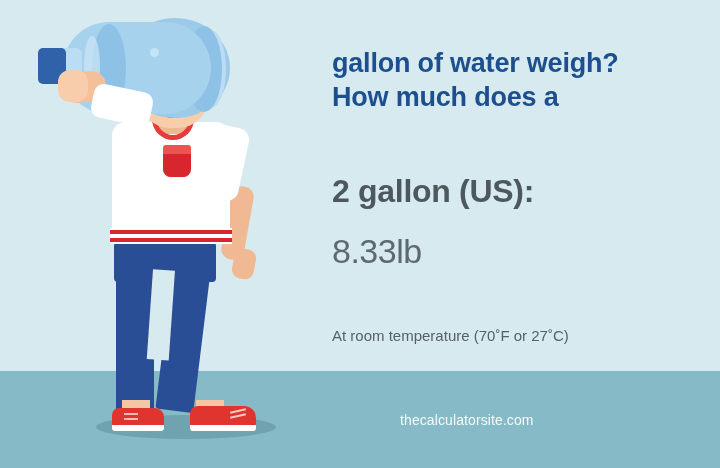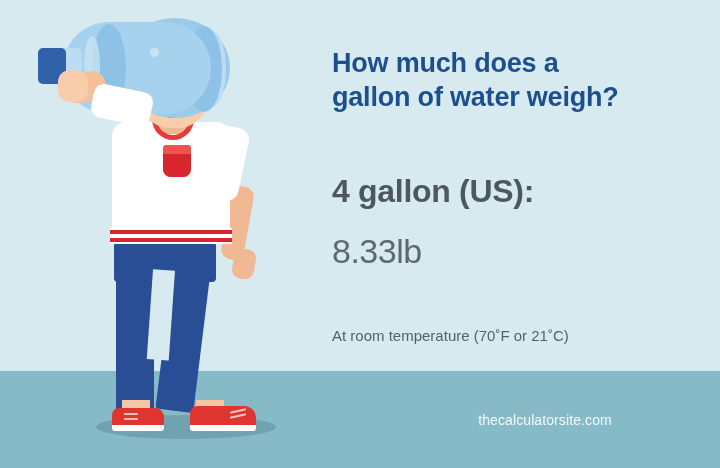--- a/index.html
+++ b/index.html
@@ -29,21 +29,21 @@
     position:absolute;left:332px;top:222px;width:360px;
     font-size:34px;line-height:42px;font-weight:normal;
     color:#5e696d;letter-spacing:-0.5px;margin-top:8px;
   }
   .footnote{
     position:absolute;left:332px;top:326px;width:370px;
     font-size:15px;line-height:20px;color:#55616a;
   }
   .site{
     position:absolute;left:400px;top:412px;width:290px;
-    text-align:center;font-size:14px;color:#ffffff;opacity:.92;
+    text-align:left;font-size:14px;color:#ffffff;opacity:.92;
     letter-spacing:.1px;
   }
 
   
   .art{position:absolute;left:0;top:0;width:300px;height:468px;}
 
   .shadow{
     position:absolute;left:96px;top:415px;width:180px;height:24px;
     background:#6a9aa8;border-radius:50%;opacity:.75;
   }
@@ -321,22 +321,22 @@
     <div class="bottle-gloss2"></div>
     <div class="bottle-neck"></div>
     <div class="bottle-cap"></div>
 
     <div class="arm-up"></div>
     <div class="hand-up"></div>
     <div class="sleeve-up"></div>
   </div>
 
   <div class="headline">
+    <div>gallon of water weigh?</div>
     <div>How much does a</div>
-    <div>gallon of water weigh?</div>
   </div>
 
-  <div class="answer-main">4 gallon (US):</div>
+  <div class="answer-main">2 gallon (US):</div>
   <div class="answer-value">8.33lb</div>
-  <div class="footnote">At room temperature (70˚F or 21˚C)</div>
+  <div class="footnote">At room temperature (70˚F or 27˚C)</div>
   <div class="site">thecalculatorsite.com</div>
 
 </div>
 
 </body></html>

